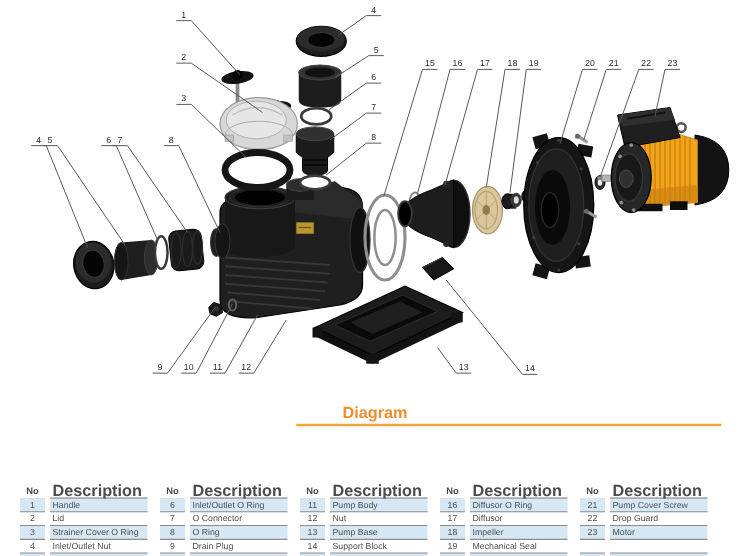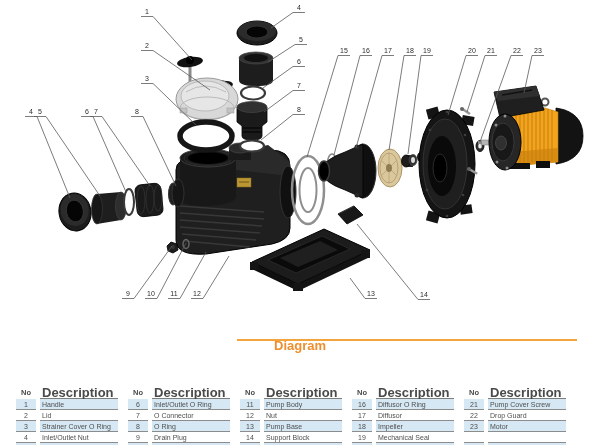--- a/index.html
+++ b/index.html
@@ -3,21 +3,21 @@
 <meta charset="utf-8">
 <style>
   html,body{margin:0;padding:0;background:#fff;}
   .page{position:relative;width:600px;height:445px;background:#fff;overflow:hidden;
         font-family:"Liberation Sans", sans-serif;}
   .diagram-svg{position:absolute;left:0;top:0;}
   .callout-label{font-family:"Liberation Sans", sans-serif;font-size:7px;fill:#2b2b2b;}
   .leader{stroke:#5a5a5a;stroke-width:0.8;fill:none;}
 
   .bottom{position:absolute;left:0;top:318px;width:600px;}
-  .dtitle{position:absolute;left:274px;top:4px;font-size:13px;font-weight:bold;color:#EE8F2F;margin-top:16px;}
+  .dtitle{position:absolute;left:274px;top:4px;font-size:13px;font-weight:bold;color:#EE8F2F;}
   .dunderline{position:absolute;left:237px;top:21px;width:340px;height:0;
               border-top:2px solid #F3A43C;}
   .tgroups{position:absolute;left:16px;top:29px;display:flex;}
   .tgroup{width:102px;margin-right:10px;margin-top:40px;}
   .thead{display:flex;height:12px;align-items:center;}
   .th-no{width:20px;text-align:center;font-size:7.5px;font-weight:bold;color:#4a4a4a;
          border-bottom:1px solid #7d7d7d;height:12px;line-height:12px;}
   .th-desc{width:78px;margin-left:4px;font-size:13px;font-weight:bold;color:#4a4a4a;
            border-bottom:1px solid #7d7d7d;height:12px;line-height:12px;padding-left:2px;box-sizing:border-box;}
   .trow{display:flex;height:11px;}

